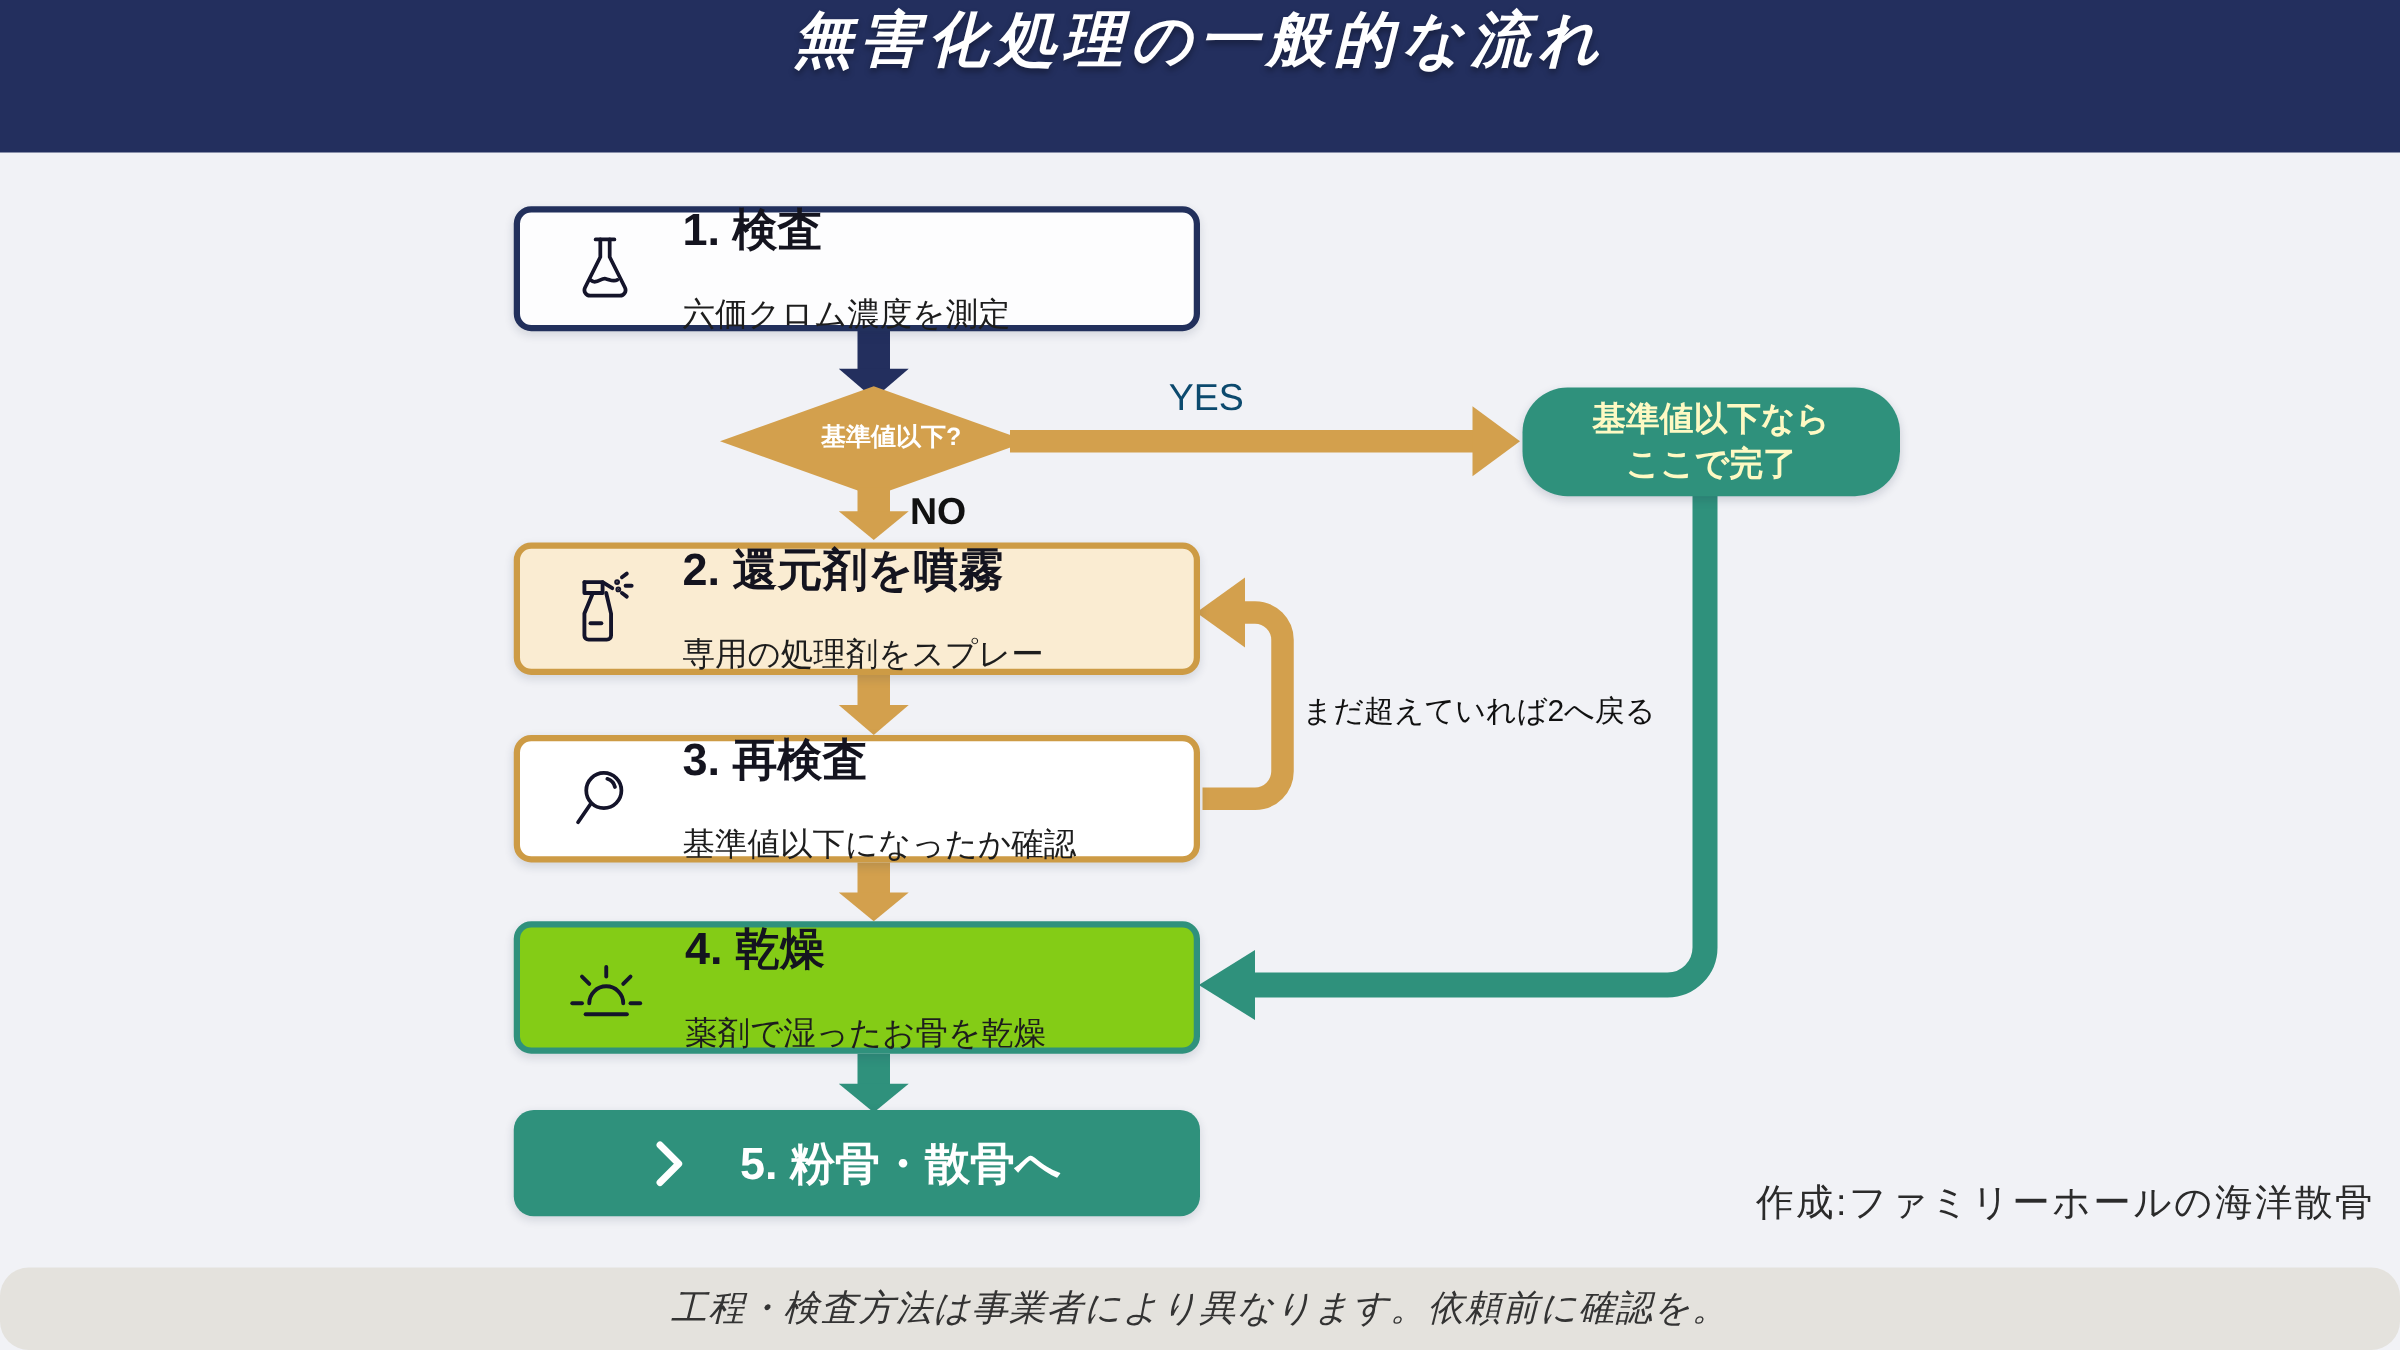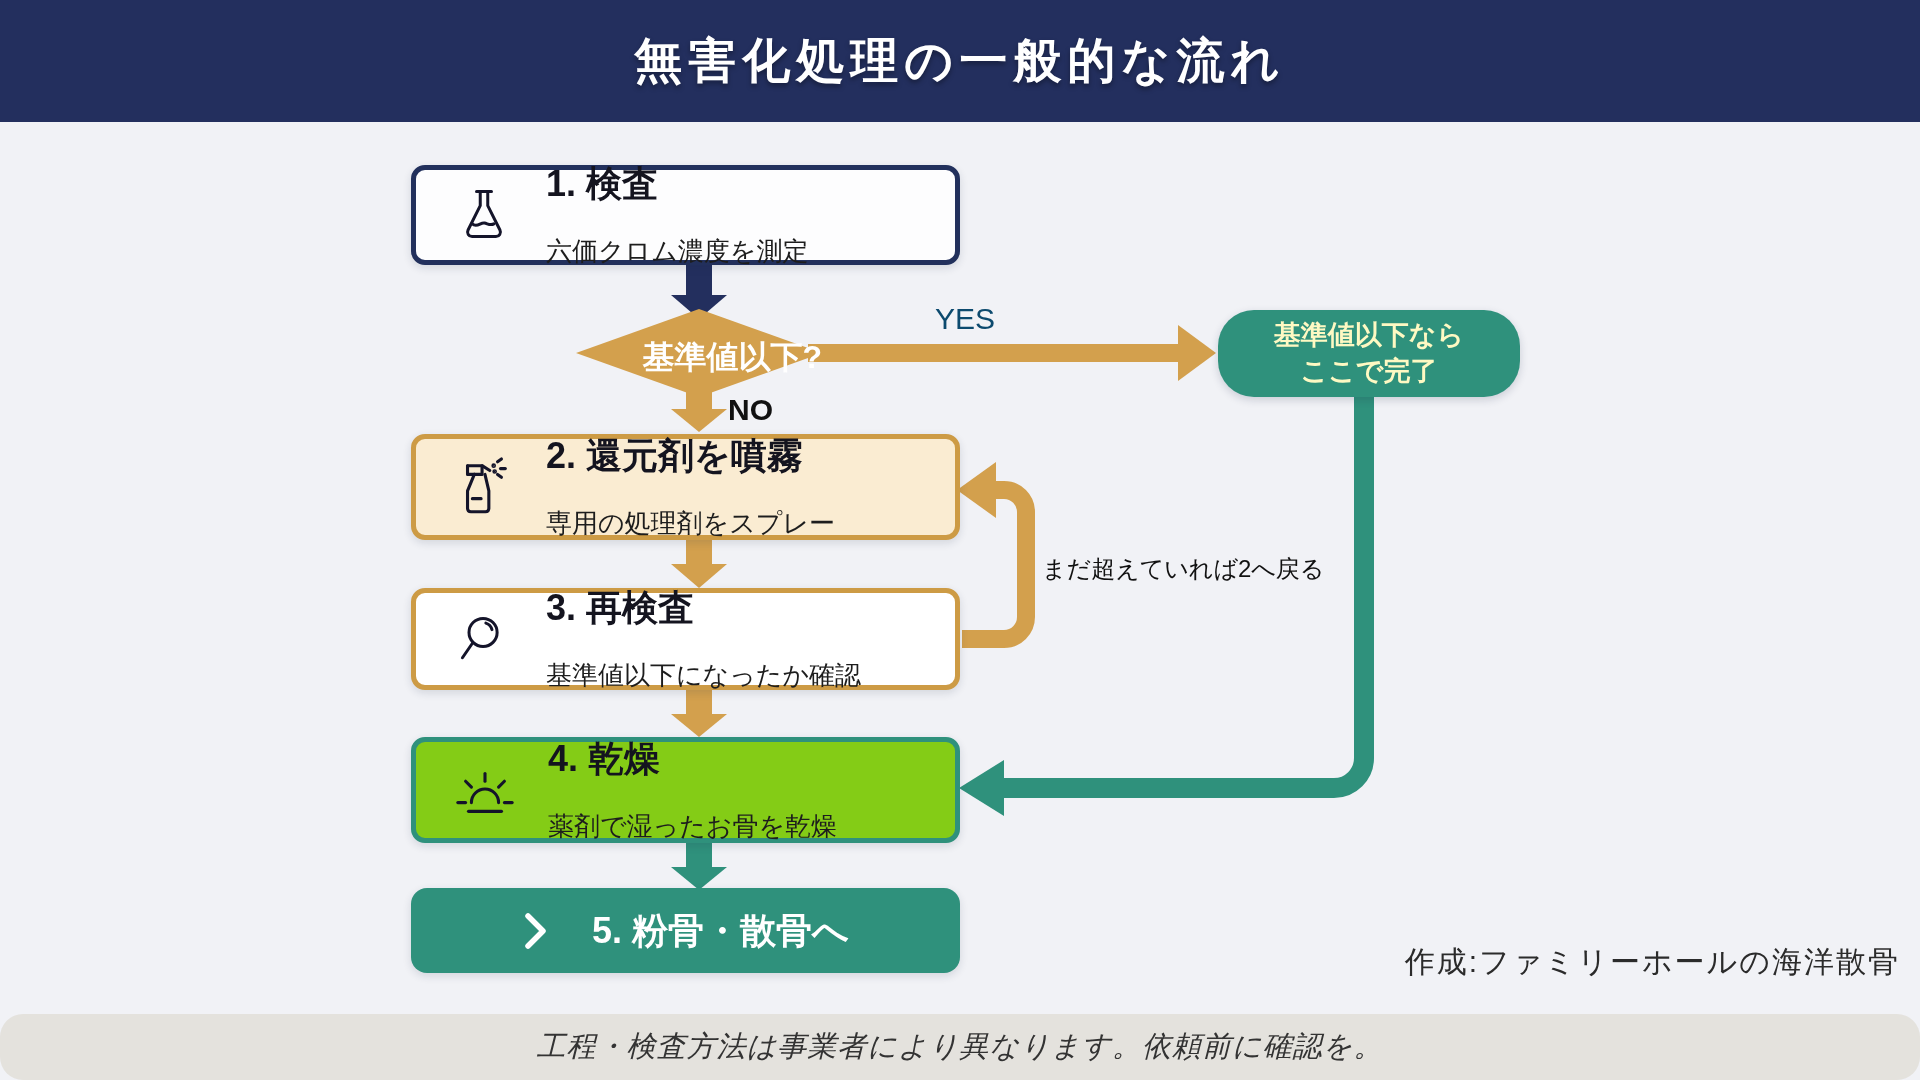--- a/index.html
+++ b/index.html
@@ -1,21 +1,21 @@
 <!DOCTYPE html>
 <html><head>
 <meta charset="utf-8">
 <style>
   html,body{margin:0;padding:0;background:#f1f2f6;}
   #canvas{position:relative;width:1920px;height:1080px;overflow:hidden;
           font-family:"Liberation Sans","DejaVu Sans",sans-serif;background:#f1f2f6;}
 
   
   .header{position:absolute;left:0;top:0;width:1920px;height:122px;background:#232f5e;
-          display:flex;align-items:center;justify-content:center;}
+          display:flex;justify-content:center;font-style:italic;}
   .header-title{color:#ffffff;font-size:48px;font-weight:bold;letter-spacing:6px;
                 text-shadow:0 3px 5px rgba(0,0,0,0.35);}
 
   
   svg.connectors{position:absolute;left:0;top:0;pointer-events:none;}
 
   
   .step-box{position:absolute;left:411px;width:549px;box-sizing:border-box;border-radius:14px;
             display:flex;align-items:center;padding-left:36px;gap:30px;
             box-shadow:0 3px 8px rgba(30,40,70,0.14);}
@@ -26,22 +26,22 @@
 
   .box1{top:165px;height:100px;background:#fdfdfe;border:5px solid #22305c;}
   .box2{top:434px;height:106px;background:#faecd2;border:5px solid #cd9b45;}
   .box3{top:588px;height:102px;background:#ffffff;border:5px solid #cd9b45;}
   .box4{top:737px;height:106px;background:#84cc16;border:5px solid #2f917c;}
   .box5{top:888px;height:85px;background:#2f917c;border:none;border-radius:16px;
         justify-content:center;padding-left:0;gap:42px;}
   .box5 .step-title{color:#ffffff;font-size:36px;}
 
   
-  .decision-label{position:absolute;left:576px;top:336px;width:246px;text-align:right;
-                  color:#ffffff;font-size:32px;font-weight:bold;}
+  .decision-label{position:absolute;left:590px;top:336px;width:246px;text-align:center;
+                  color:#ffffff;font-size:20px;font-weight:bold;}
   .yes-label{position:absolute;left:900px;top:302px;width:130px;text-align:center;
              color:#0c4a6e;font-size:30px;font-weight:normal;}
   .no-label{position:absolute;left:728px;top:393px;color:#111111;font-size:30px;font-weight:bold;text-align:right;}
 
   
   .terminal-box{position:absolute;left:1218px;top:310px;width:302px;height:87px;background:#2f917c;
                 border-radius:36px;display:flex;flex-direction:column;align-items:center;
                 justify-content:center;box-shadow:0 3px 8px rgba(30,40,70,0.18);}
   .terminal-line{color:#fef9c3;font-size:27px;font-weight:bold;line-height:1.3;}
 

